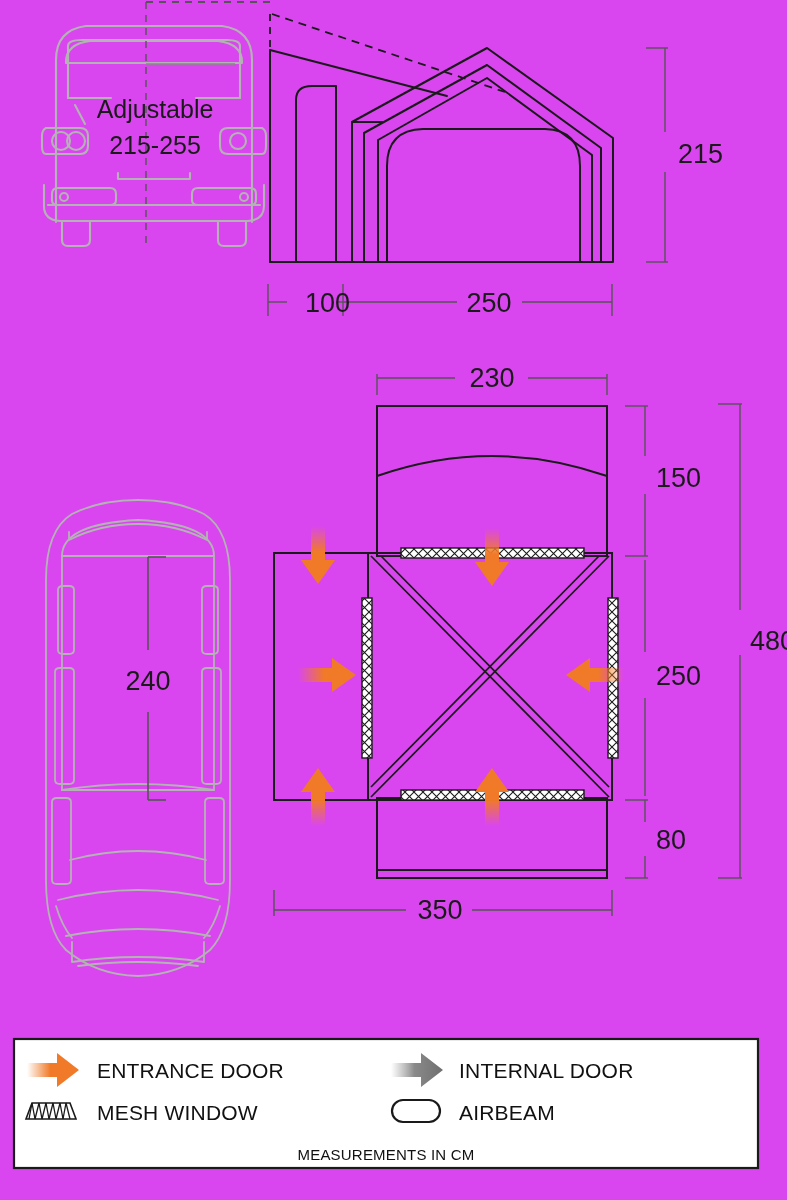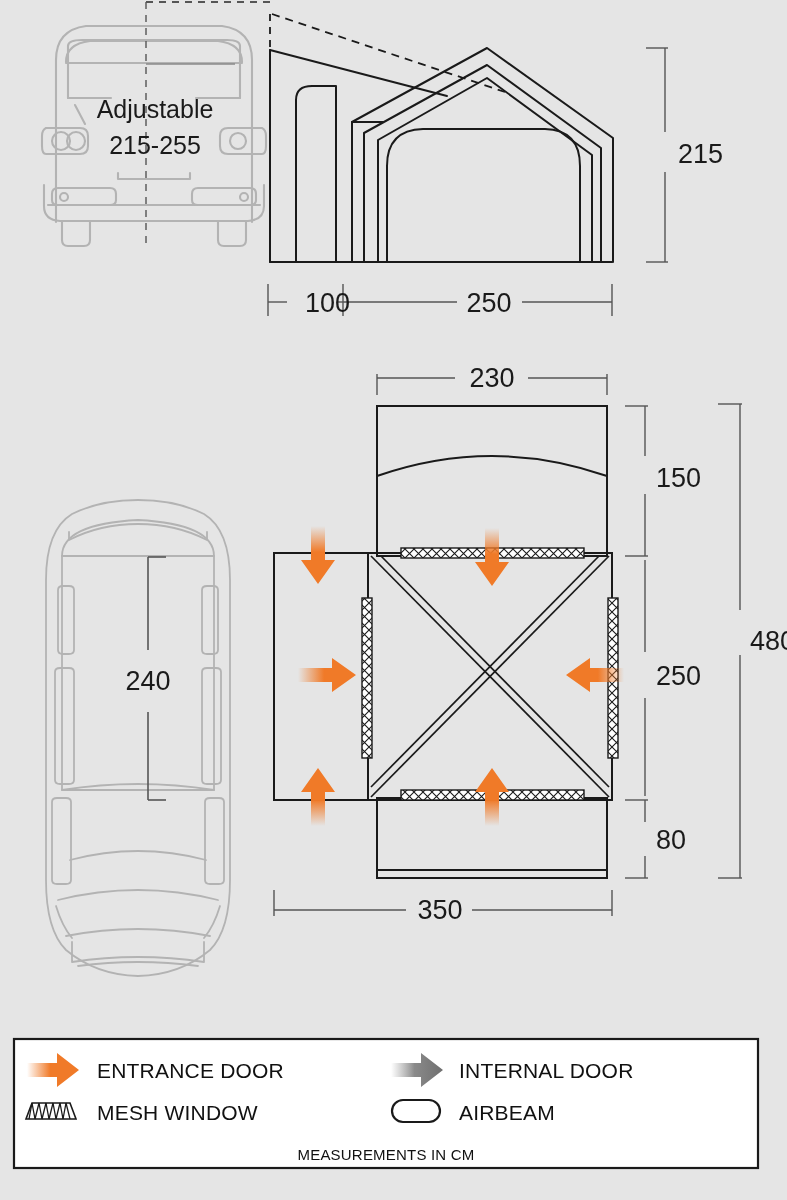--- a/index.html
+++ b/index.html
@@ -8,21 +8,21 @@
     background: #ffffff;
   }
   body {
     font-family: "Liberation Sans", sans-serif;
     -webkit-font-smoothing: antialiased;
   }
   #page {
     position: relative;
     width: 787px;
     height: 1200px;
-    background: #e5e5e5;
+    background: #d946ef;
     overflow: hidden;
   }
   #page svg {
     position: absolute;
     left: 0;
     top: 0;
   }
   .dim-text {
     font-family: "Liberation Sans", sans-serif;
     font-size: 27px;

